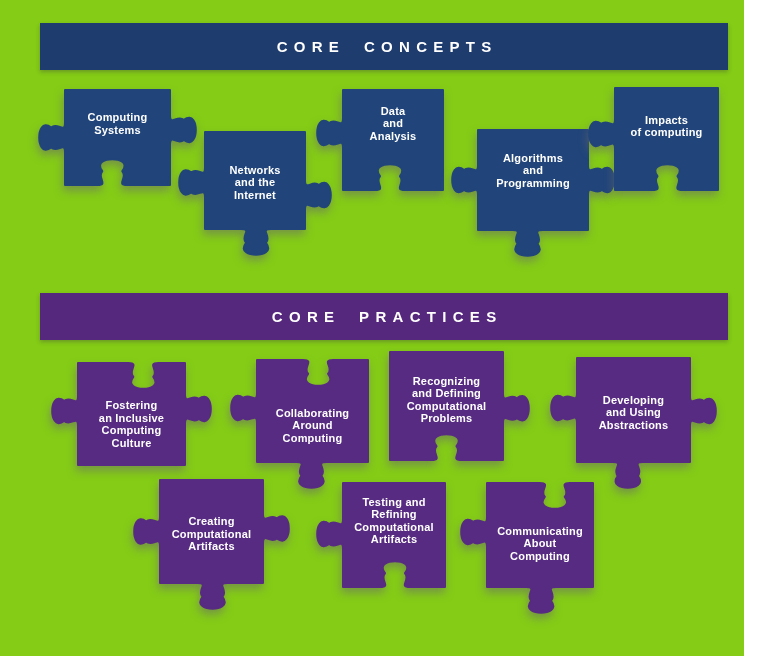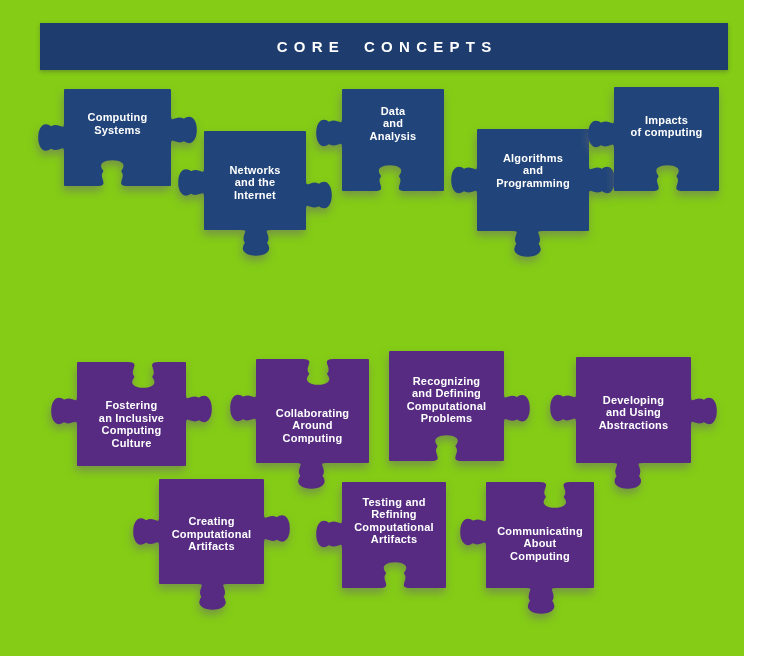--- a/index.html
+++ b/index.html
@@ -29,20 +29,23 @@
 </style>
 </head>
 <body>
 
 <div class="stage">
 
   <div class="banner" id="banner-concepts" style="top: 23px; background: rgb(30, 60, 110);">
     <span class="banner-title">CORE CONCEPTS</span>
   </div>
 
+  <div class="banner" id="banner-practices" style="top: 293px; background: rgb(85, 40, 125);">
+    <span class="banner-title">CORE PRACTICES</span>
+  </div>
 
   <div id="pieces">
       <svg class="piece" width="165" height="155" viewBox="0 0 165 155" style="left: 35px; top: 60px;">
         <path d="M 30 30 L 135 30 L 135 54.900000000000006 C 135.0 66.9, 142.4 53.9, 148.8 59.9 C 158.0 52.9, 160.8 63.9, 160.8 69.9 C 160.8 75.9, 158.0 86.9, 148.8 79.9 C 142.4 85.9, 135.0 72.9, 135.0 84.9 L 135 125 L 92.25 125 C 80.3 125.0, 93.3 117.6, 87.3 111.2 C 94.3 102.0, 83.3 99.2, 77.3 99.2 C 71.3 99.2, 60.3 102.0, 67.3 111.2 C 61.3 117.6, 74.3 125.0, 62.3 125.0 L 30 125 L 30 92.5 C 30.0 80.5, 22.6 93.5, 16.2 87.5 C 7.0 94.5, 4.2 83.5, 4.2 77.5 C 4.2 71.5, 7.0 60.5, 16.2 67.5 C 22.6 61.5, 30.0 74.5, 30.0 62.5 L 30 30 Z" fill="#21457A" stroke="#21457A" stroke-width="2"></path>
         <text text-anchor="middle"><tspan x="82.5" y="61.0">Computing</tspan><tspan x="82.5" y="73.5">Systems</tspan></text>
       </svg>
       <svg class="piece" width="160" height="157" viewBox="0 0 160 157" style="left: 175px; top: 102px;">
         <path d="M 30 30 L 130 30 L 130 78.05000000000001 C 130.0 90.1, 137.4 77.1, 143.8 83.1 C 153.0 76.1, 155.8 87.1, 155.8 93.1 C 155.8 99.1, 153.0 110.1, 143.8 103.1 C 137.4 109.1, 130.0 96.1, 130.0 108.1 L 130 127 L 96 127 C 84.0 127.0, 97.0 134.4, 91.0 140.8 C 98.0 150.0, 87.0 152.8, 81.0 152.8 C 75.0 152.8, 64.0 150.0, 71.0 140.8 C 65.0 134.4, 78.0 127.0, 66.0 127.0 L 30 127 L 30 95.44 C 30.0 83.4, 22.6 96.4, 16.2 90.4 C 7.0 97.4, 4.2 86.4, 4.2 80.4 C 4.2 74.4, 7.0 63.4, 16.2 70.4 C 22.6 64.4, 30.0 77.4, 30.0 65.4 L 30 30 Z" fill="#21457A" stroke="#21457A" stroke-width="2"></path>
         <text text-anchor="middle"><tspan x="80" y="71.9">Networks</tspan><tspan x="80" y="84.4">and the</tspan><tspan x="80" y="96.9">Internet</tspan></text>
       </svg>

